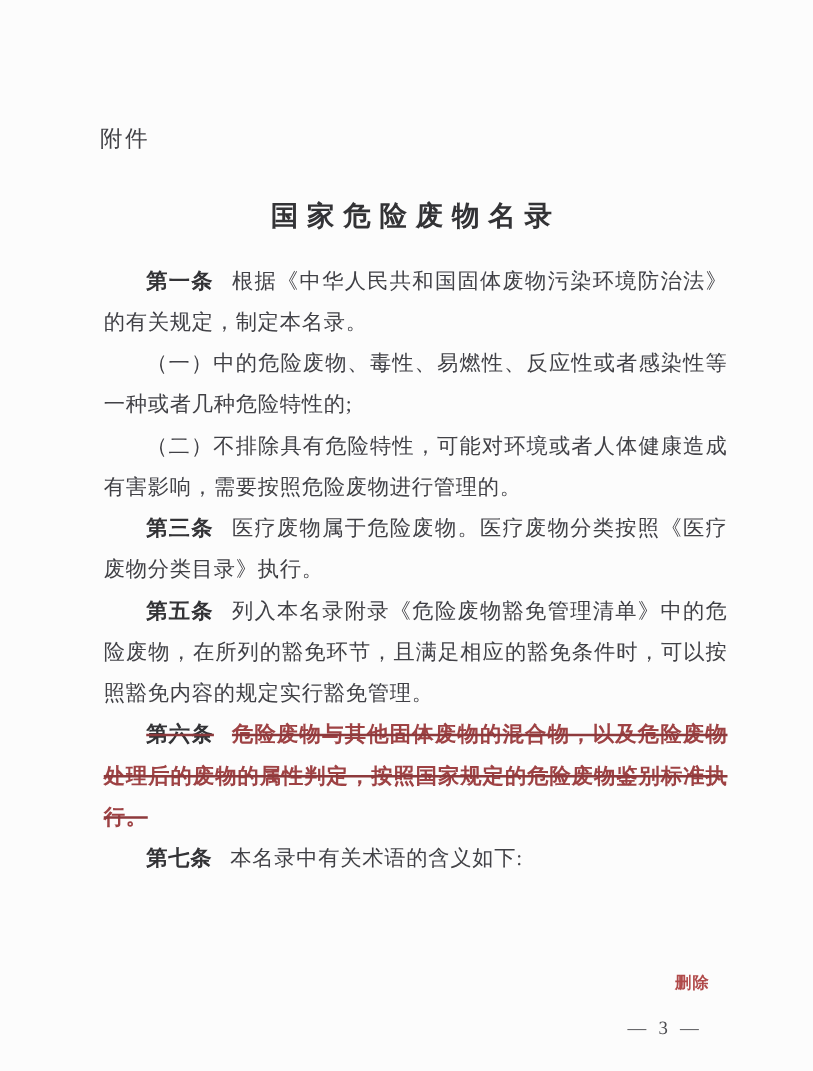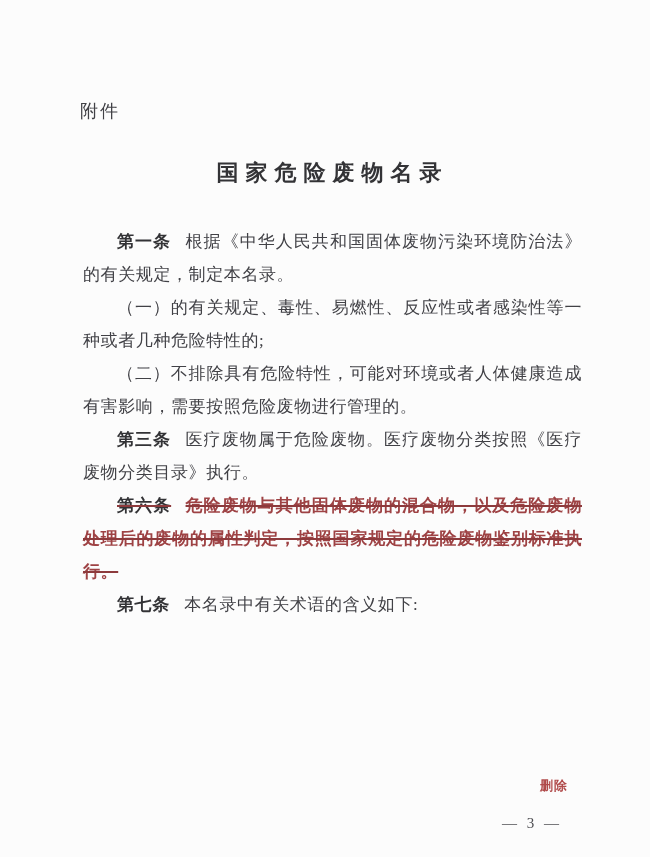--- a/index.html
+++ b/index.html
@@ -36,21 +36,21 @@
     font-size: 22px;
     font-weight: bold;
     letter-spacing: 7px;
     color: var(--ink_dark, #333336);
     white-space: nowrap;
     font-family: Liberation Mono, monospace;
   }
   .content {
     position: absolute;
     left: 83px;
-    top: 225px;
+    top: 208px;
     width: 499px;
     font-size: 17px;
     line-height: 33px;
     text-align: justify;
     text-justify: inter-ideograph;
     letter-spacing: 0.6px;
   }
   .para {
     margin: 0;
     text-indent: 2em;
@@ -98,27 +98,28 @@
 
   <div class="attachment">附件</div>
 
   <h1 class="doc-title">国家危险废物名录</h1>
 
   <div class="content">
 
     <p class="para"><span class="art-head">第一条</span><span class="art-txt">根据《中华人民共和国固体废物污染环境防治法》的有关规定，制定本名录。</span></p>
 
 
-    <p class="para"><span class="art-head"></span><span class="art-txt">（一）的有关规定、毒性、易燃性、反应性或者感染性等一种或者几种危险特性的;</span></p>
+    <p class="para"><span class="art-head"></span><span class="art-txt">（一）中的危险废物、毒性、易燃性、反应性或者感染性等一种或者几种危险特性的;</span></p>
 
     <p class="para"><span class="art-head"></span><span class="art-txt">（二）不排除具有危险特性，可能对环境或者人体健康造成有害影响，需要按照危险废物进行管理的。</span></p>
 
     <p class="para"><span class="art-head">第三条</span><span class="art-txt">医疗废物属于危险废物。医疗废物分类按照《医疗废物分类目录》执行。</span></p>
 
 
+    <p class="para"><span class="art-head">第五条</span><span class="art-txt">列入本名录附录《危险废物豁免管理清单》中的危险废物，在所列的豁免环节，且满足相应的豁免条件时，可以按照豁免内容的规定实行豁免管理。</span></p>
 
     <p class="para deleted"><span class="strike-wrap"><span class="art-head">第六条</span><span class="art-txt">危险废物与其他固体废物的混合物，以及危险废物处理后的废物的属性判定，按照国家规定的危险废物鉴别标准执行。</span></span></p>
 
     <p class="para"><span class="art-head">第七条</span><span class="art-txt">本名录中有关术语的含义如下:</span></p>
 
   </div>
 
   <div class="delete-note">删除</div>
 
   <div class="page-num">— 3 —</div>

